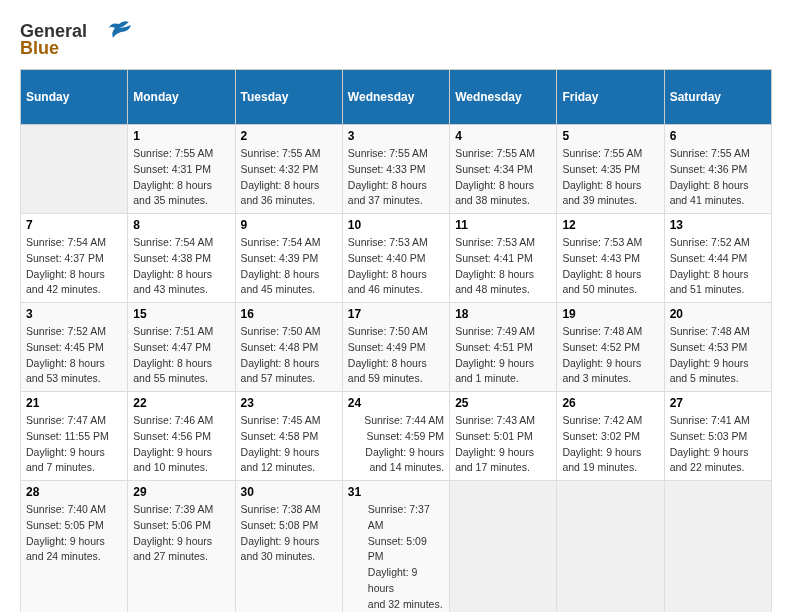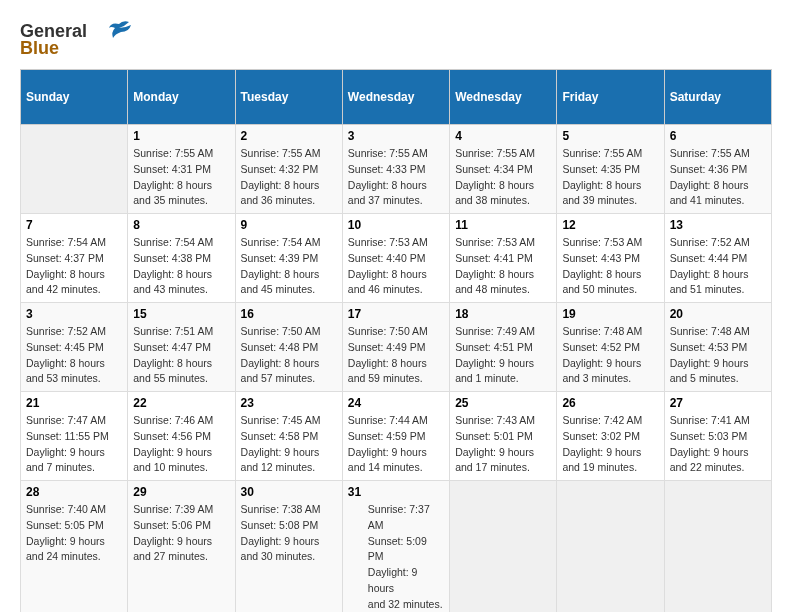--- a/index.html
+++ b/index.html
@@ -268,21 +268,21 @@
         </td>
         <td>
           <span class="day-num">23</span>
           <div class="day-info" style="white-space: pre-line;">Sunrise: 7:45 AM
 Sunset: 4:58 PM
 Daylight: 9 hours
 and 12 minutes.</div>
         </td>
         <td>
           <span class="day-num">24</span>
-          <div class="day-info" style="white-space: pre-line;">Sunrise: 7:44 AM
+          <div class="day-info" style="white-space: pre-line; text-align: right;">Sunrise: 7:44 AM
 Sunset: 4:59 PM
 Daylight: 9 hours
 and 14 minutes.</div>
         </td>
         <td>
           <span class="day-num">25</span>
           <div class="day-info" style="white-space: pre-line;">Sunrise: 7:43 AM
 Sunset: 5:01 PM
 Daylight: 9 hours
 and 17 minutes.</div>

